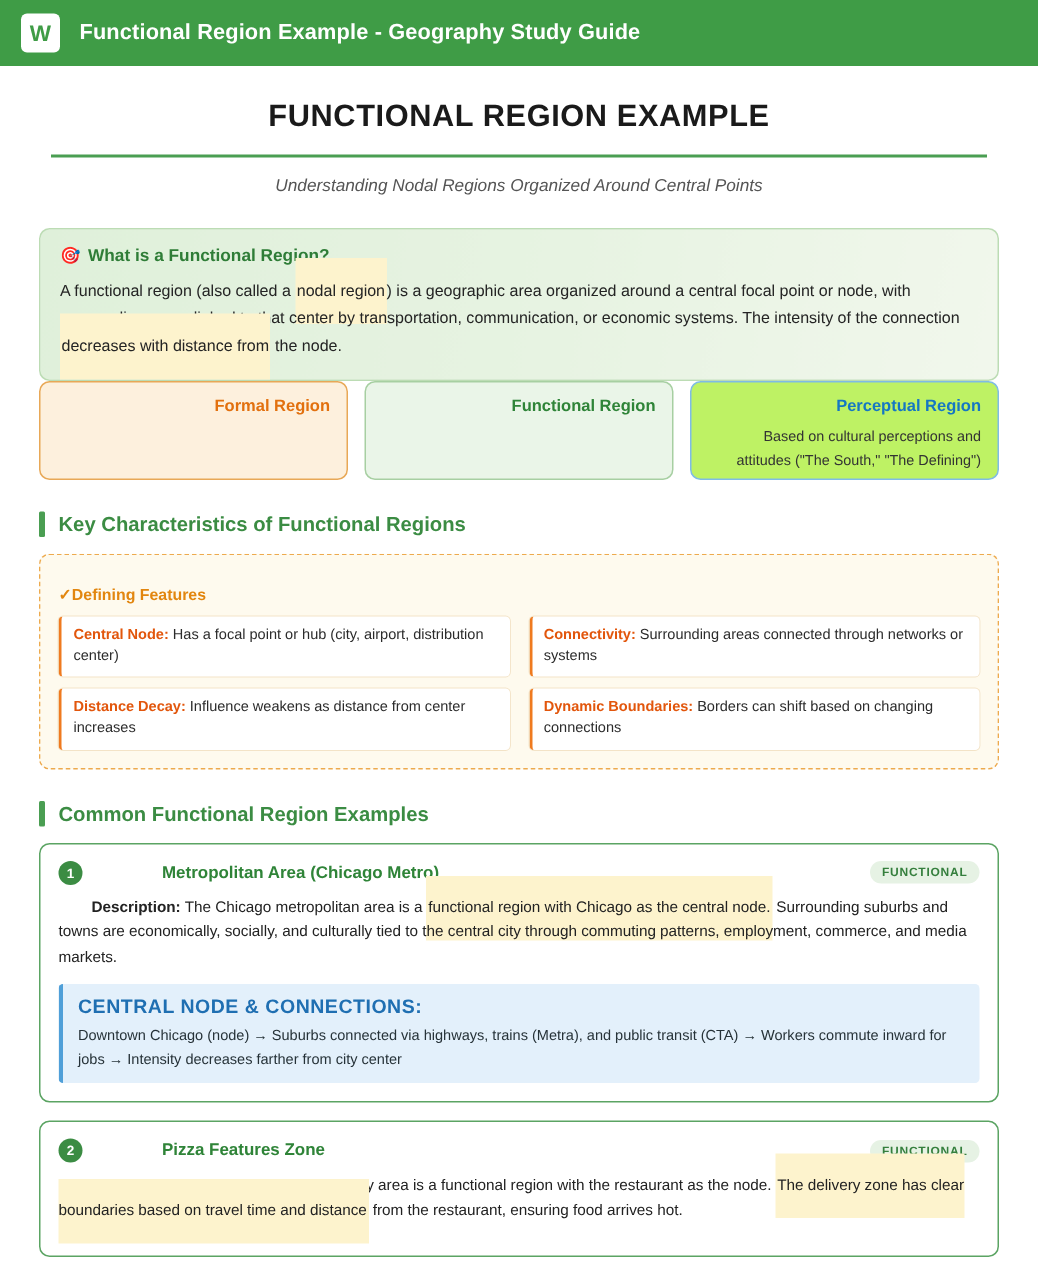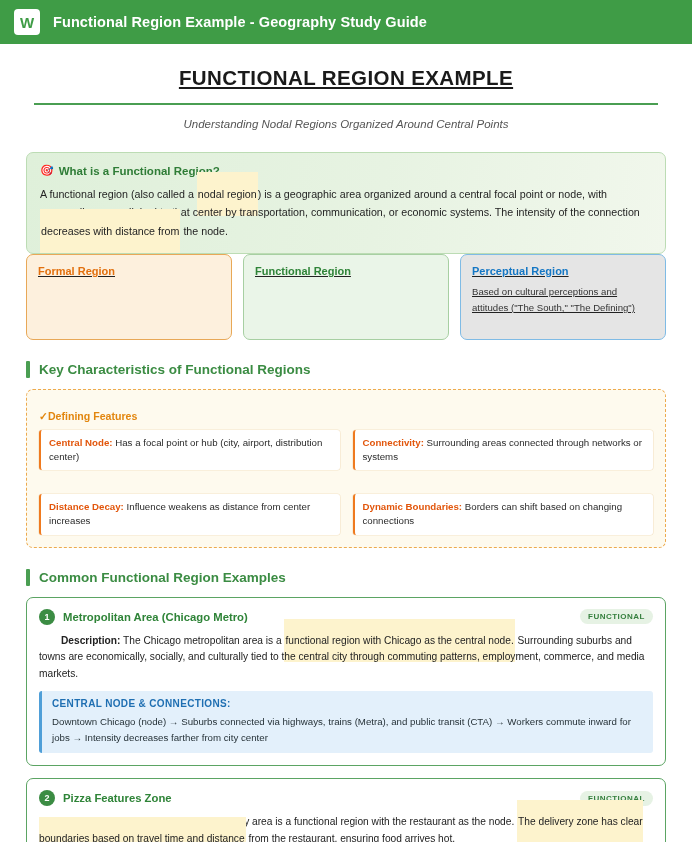--- a/index.html
+++ b/index.html
@@ -49,21 +49,20 @@
 
   .doc-title {
     text-align: center;
     font-size: 20.5px;
     font-weight: bold;
     letter-spacing: 0.4px;
     color: #1a1a1a;
     padding-bottom: 13px;
     border-bottom: 2.5px solid #4a9e52;
     margin: 0 8px;
-    text-decoration: underline;
   }
   .doc-subtitle {
     text-align: center;
     font-style: italic;
     font-size: 11.5px;
     color: #555555;
     margin-top: 13px;
   }
 
   
@@ -116,59 +115,58 @@
   }
 
   
   .region-row {
     display: flex;
     gap: 11px;
   }
   .region-card {
     flex: 1 1 0;
     border-radius: 7px;
-    padding: 10px 11px 24px 11px;
-    text-align: left;
+    padding: 10px 11px 4px 11px;
+    text-align: right;
     min-height: 62px;
-    text-decoration: underline;
   }
   .region-card .r-title {
     font-size: 11px;
     font-weight: bold;
     margin-bottom: 7px;
   }
   .region-card .r-desc {
     font-size: 9.6px;
     line-height: 1.62;
     color: #333333;
   }
   .region-formal     { background: #fdf0dd; border: 1px solid #e8a857; }
   .region-formal .r-title { color: #e2700e; }
   .region-functional { background: #eaf5e8; border: 1px solid #a7cfa2; }
   .region-functional .r-title { color: #2f8438; }
-  .region-perceptual { background: #e5e5e5; border: 1px solid #7fbbe5; }
+  .region-perceptual { background: #bef264; border: 1px solid #7fbbe5; }
   .region-perceptual .r-title { color: #1577c4; }
 
   
   .features-box {
     border: 1.4px dashed #edaa4e;
     border-radius: 7px;
     background: #fefaee;
     padding: 20px 12px 12px 12px;
   }
   .features-head {
     font-size: 10.6px;
     font-weight: bold;
     color: #e2860f;
     margin-bottom: 8px;
   }
   .features-grid {
     display: grid;
     grid-template-columns: 1fr 1fr;
-    gap: 24px 13px;
+    gap: 8px 13px;
   }
   .feature-item {
     background: #ffffff;
     border-left: 2.6px solid #ef7a1f;
     border-radius: 3px;
     padding: 6px 8px 6px 8px;
     font-size: 9.7px;
     line-height: 1.45;
     color: #2b2b2b;
     box-shadow: 0 0 0 0.6px #f3e3c7;
@@ -202,20 +200,21 @@
     display: flex;
     align-items: center;
     justify-content: center;
     flex: 0 0 auto;
     margin-right: 8px;
   }
   .example-title {
     font-size: 11.3px;
     font-weight: bold;
     color: #2f8438;
+    margin-left: 45px;
   }
   .example-badge {
     margin-left: auto;
     background: #e6f2e4;
     color: #357f3d;
     font-size: 8px;
     font-weight: bold;
     letter-spacing: 0.5px;
     padding: 3px 8px;
     border-radius: 9px;
@@ -228,21 +227,21 @@
   }
   .example-desc .d-label { font-weight: bold; padding-left: 22px; }
 
   .node-box {
     background: #e3f0fb;
     border-left: 3px solid #4f9fd8;
     border-radius: 3px;
     padding: 7px 10px 8px 10px;
   }
   .node-box-title {
-    font-size: 10px;
+    font-size: 13px;
     font-weight: bold;
     letter-spacing: 0.35px;
     color: #1f6fb2;
     margin-bottom: 5px;
   }
   .node-box-text {
     font-size: 9.7px;
     line-height: 1.6;
     color: #263238;
   }

